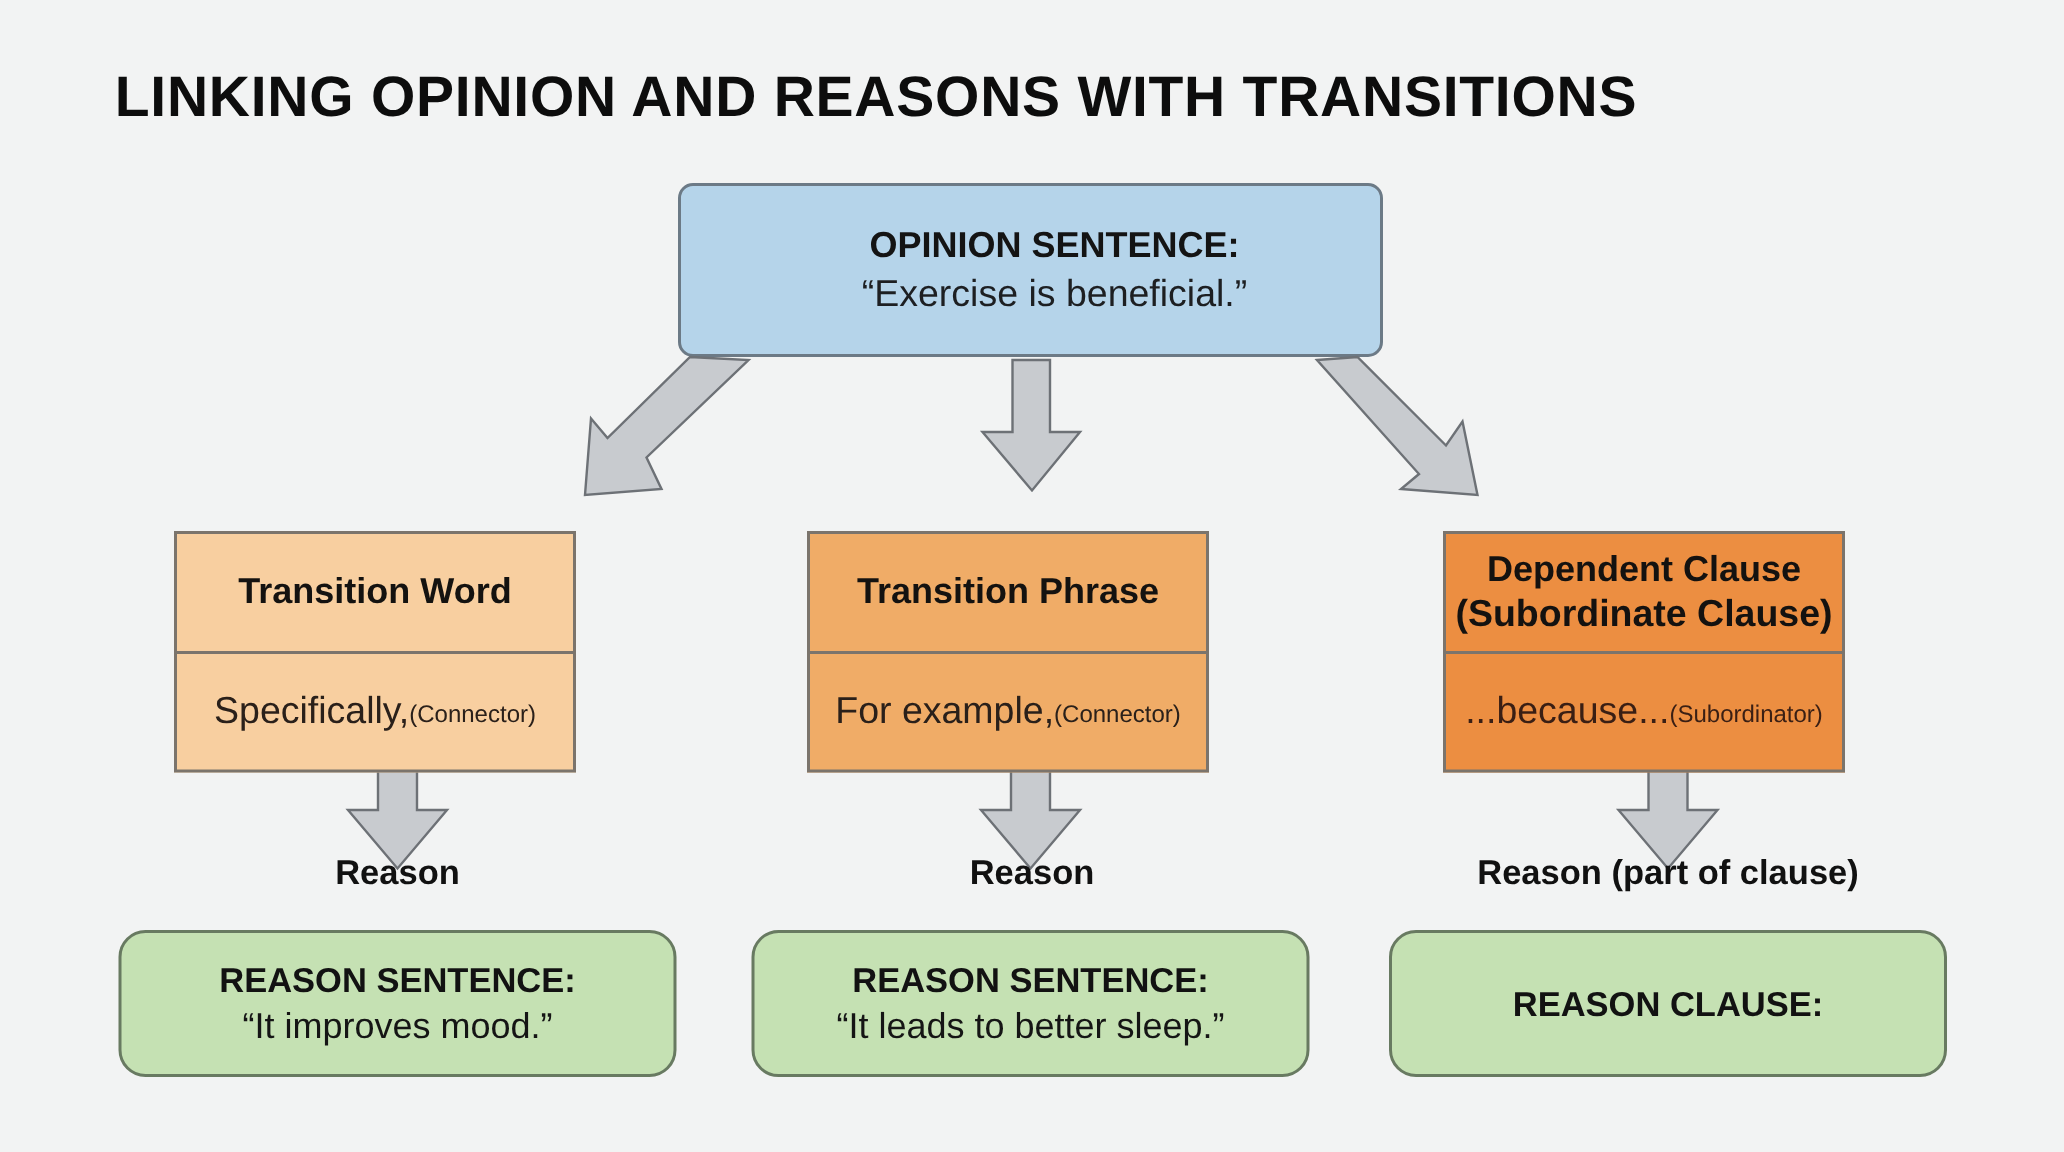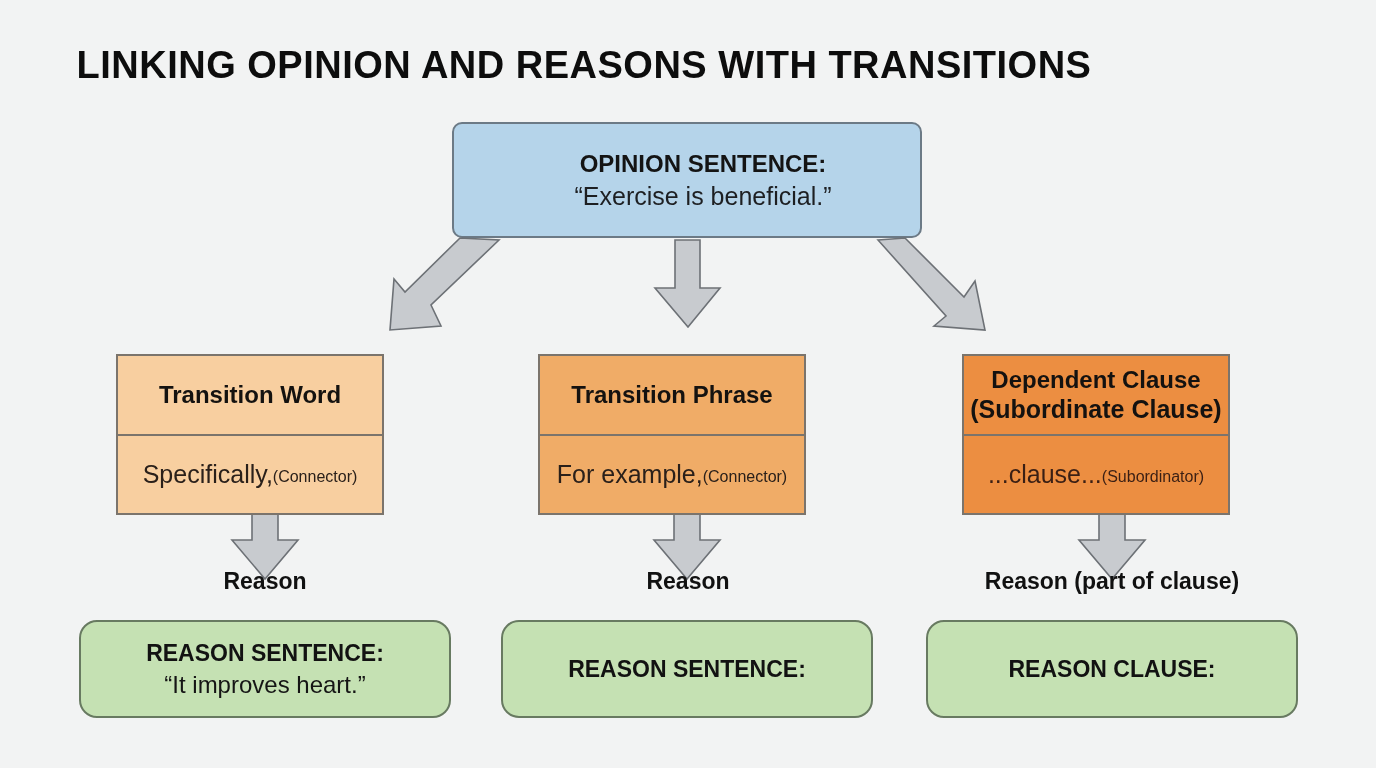--- a/index.html
+++ b/index.html
@@ -113,31 +113,32 @@
     <span class="small">(Connector)</span>
   </div>
 </div>
 
 <div class="box b3">
   <div class="top">
     <span>Dependent Clause</span>
     <span class="sub">(Subordinate Clause)</span>
   </div>
   <div class="bot">
-    <span class="main">...clause...</span>
+    <span class="main">...because...</span>
     <span class="small">(Subordinator)</span>
   </div>
 </div>
 
 <div class="reason-label rl1">Reason</div>
 <div class="reason-label rl2">Reason</div>
 <div class="reason-label rl3">Reason (part of clause)</div>
 
 <div class="rbox r1">
   <div class="h">REASON SENTENCE:</div>
-  <div class="q">“It improves heart.”</div>
+  <div class="q">“It improves mood.”</div>
 </div>
 <div class="rbox r2">
   <div class="h">REASON SENTENCE:</div>
+  <div class="q">“It leads to better sleep.”</div>
 </div>
 <div class="rbox r3">
   <div class="h">REASON CLAUSE:</div>
 </div>
 
 </body></html>

